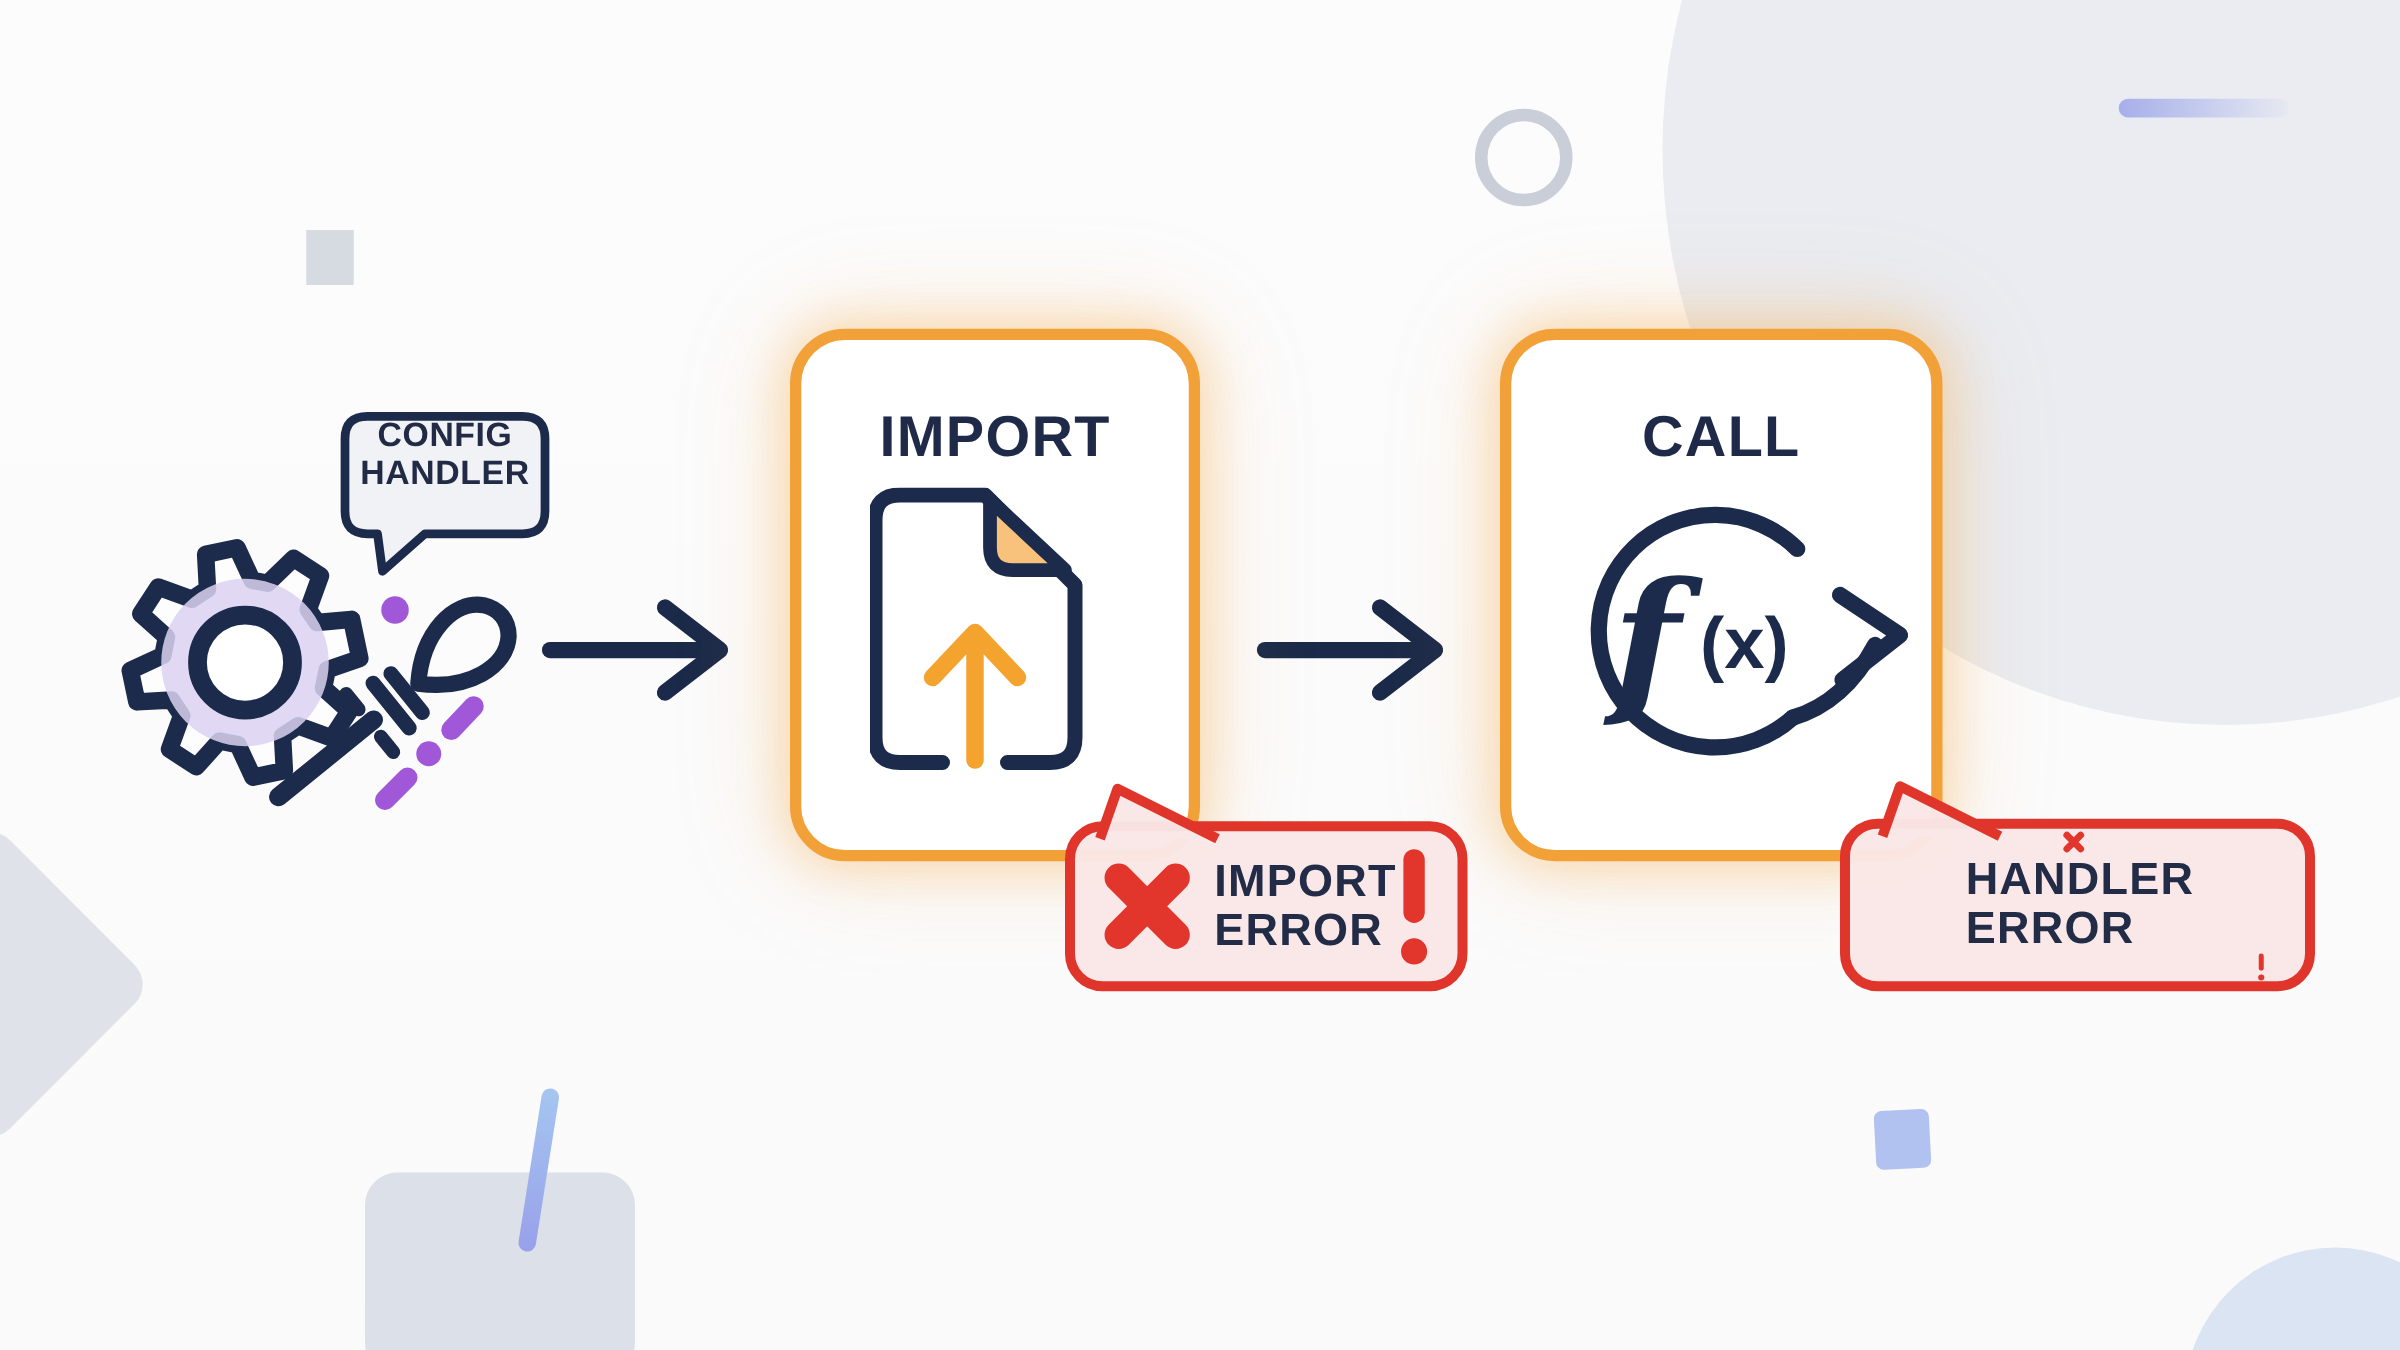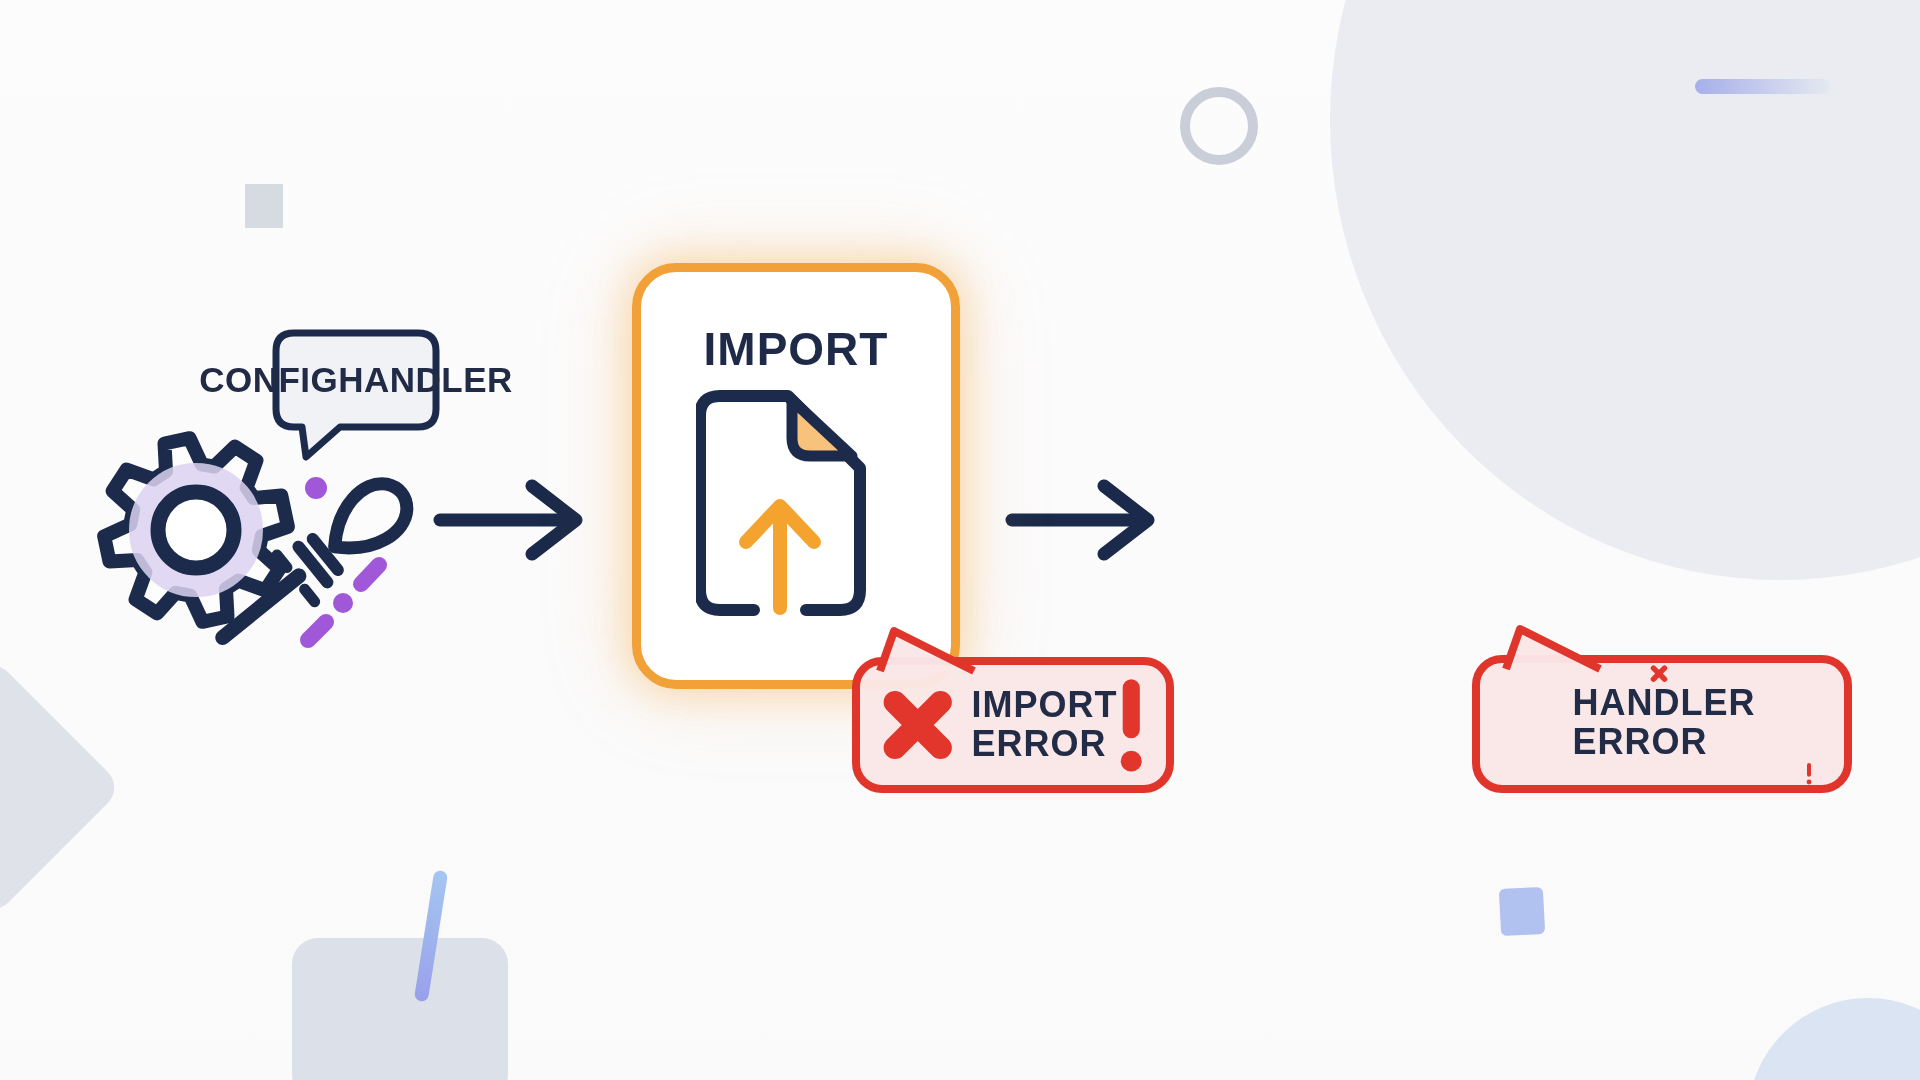--- a/index.html
+++ b/index.html
@@ -17,22 +17,22 @@
   .bg-diamond-left { left:-100px; top:695px; width:185px; height:185px; background:#DFE3E9; border-radius:22px; transform:rotate(45deg); }
   .bg-roundrect-bl { left:292px; top:938px; width:216px; height:162px; border-radius:26px; background:#DCE0E8; }
   .bg-blue-line { left:424px; top:870px; width:14px; height:132px; border-radius:7px; background:linear-gradient(180deg,#A5C6F1 0%, #98A0EA 100%); transform:rotate(9deg); }
   .bg-square-br { left:1500px; top:888px; width:44px; height:47px; border-radius:6px; background:#A9BAEE; opacity:.9; transform:rotate(-3deg); }
 
   
   .art { position:absolute; left:0; top:0; width:1920px; height:1080px; z-index:2; }
 
   
   .bubble-text { position:absolute; left:276px; top:333px; width:160px; height:94px; z-index:3;
-    display:flex; flex-direction:row; align-items:center; justify-content:center;
-    font-weight:700; font-size:35px; line-height:1.12; letter-spacing:.5px; color:#222B45; }
+    display:flex; flex-direction:column; align-items:center; 
+    font-weight:700; font-size:27px; line-height:1.12; letter-spacing:.5px; color:#222B45; }
 
   
   .stage-card { position:absolute; top:263px; height:426px; background:#FFFFFF;
     border:9px solid #F2A138; border-radius:44px; z-index:4;
     box-shadow:0 0 38px 6px rgba(245,166,60,.35), 0 0 90px 10px rgba(245,166,60,.14);
     display:flex; flex-direction:column; align-items:center; }
   .card-import { left:632px; width:328px; }
   .card-call { left:1200px; width:354px; }
   .stage-title { margin-top:50px; font-size:46px; font-weight:700; letter-spacing:1px; color:#1E2A47; }
   .stage-icon { margin-top:14px; }
@@ -116,20 +116,32 @@
     <svg class="stage-icon" width="200" height="240" viewBox="0 0 200 240">
       <path d="M 58,220 H 24 Q 4,220 4,200 V 26 Q 4,6 24,6 H 92 L 164,78 V 200 Q 164,220 144,220 H 110" fill="#FFFFFF" stroke="#1C2B4B" stroke-width="12" stroke-linecap="round" stroke-linejoin="round"></path>
       <path d="M 96,10 V 48 Q 96,66 114,66 H 156 Z" fill="#F8C17C" stroke="#1C2B4B" stroke-width="11" stroke-linejoin="round"></path>
       <g fill="none" stroke="#F5A32F" stroke-width="14" stroke-linecap="round" stroke-linejoin="round">
         <path d="M 84,128 V 218"></path>
         <path d="M 50,152 L 84,116 L 118,152"></path>
       </g>
     </svg>
   </div>
 
+  <div class="stage-card card-call">
+    <div class="stage-title">CALL</div>
+    <svg class="stage-icon" width="310" height="230" viewBox="0 0 310 230">
+      <g fill="none" stroke="#1C2B4B" stroke-width="13" stroke-linecap="round" stroke-linejoin="round">
+        <path d="M 215.8,49.2 A 93 93 0 1 0 212.2,184.1"></path>
+        <path d="M 212.2,184.1 C 240,176 262,156 278,126"></path>
+        <path d="M 250,86 L 298,118 L 252,154"></path>
+      </g>
+      <text x="68" y="166" font-family="DejaVu Serif, serif" font-style="italic" font-weight="700" font-size="126" fill="#1C2B4B">f</text>
+      <text x="138" y="144" font-family="Liberation Sans, sans-serif" font-weight="700" font-size="58" fill="#1C2B4B">(x)</text>
+    </svg>
+  </div>
 
   <div class="error-badge badge-import">
     <svg class="badge-tail badge-tail-import" viewBox="0 0 110 44">
       <path d="M 4,42 L 18,2 L 98,42" fill="rgba(250,231,231,.97)" stroke="#DF352B" stroke-width="8" stroke-linejoin="round"></path>
     </svg>
     <svg width="92" height="92" viewBox="0 0 100 100">
       <path d="M 24,24 L 76,76 M 76,24 L 24,76" stroke="#E2352B" stroke-width="26" stroke-linecap="round" fill="none"></path>
     </svg>
     <div class="error-lines">
       <span>IMPORT</span>

